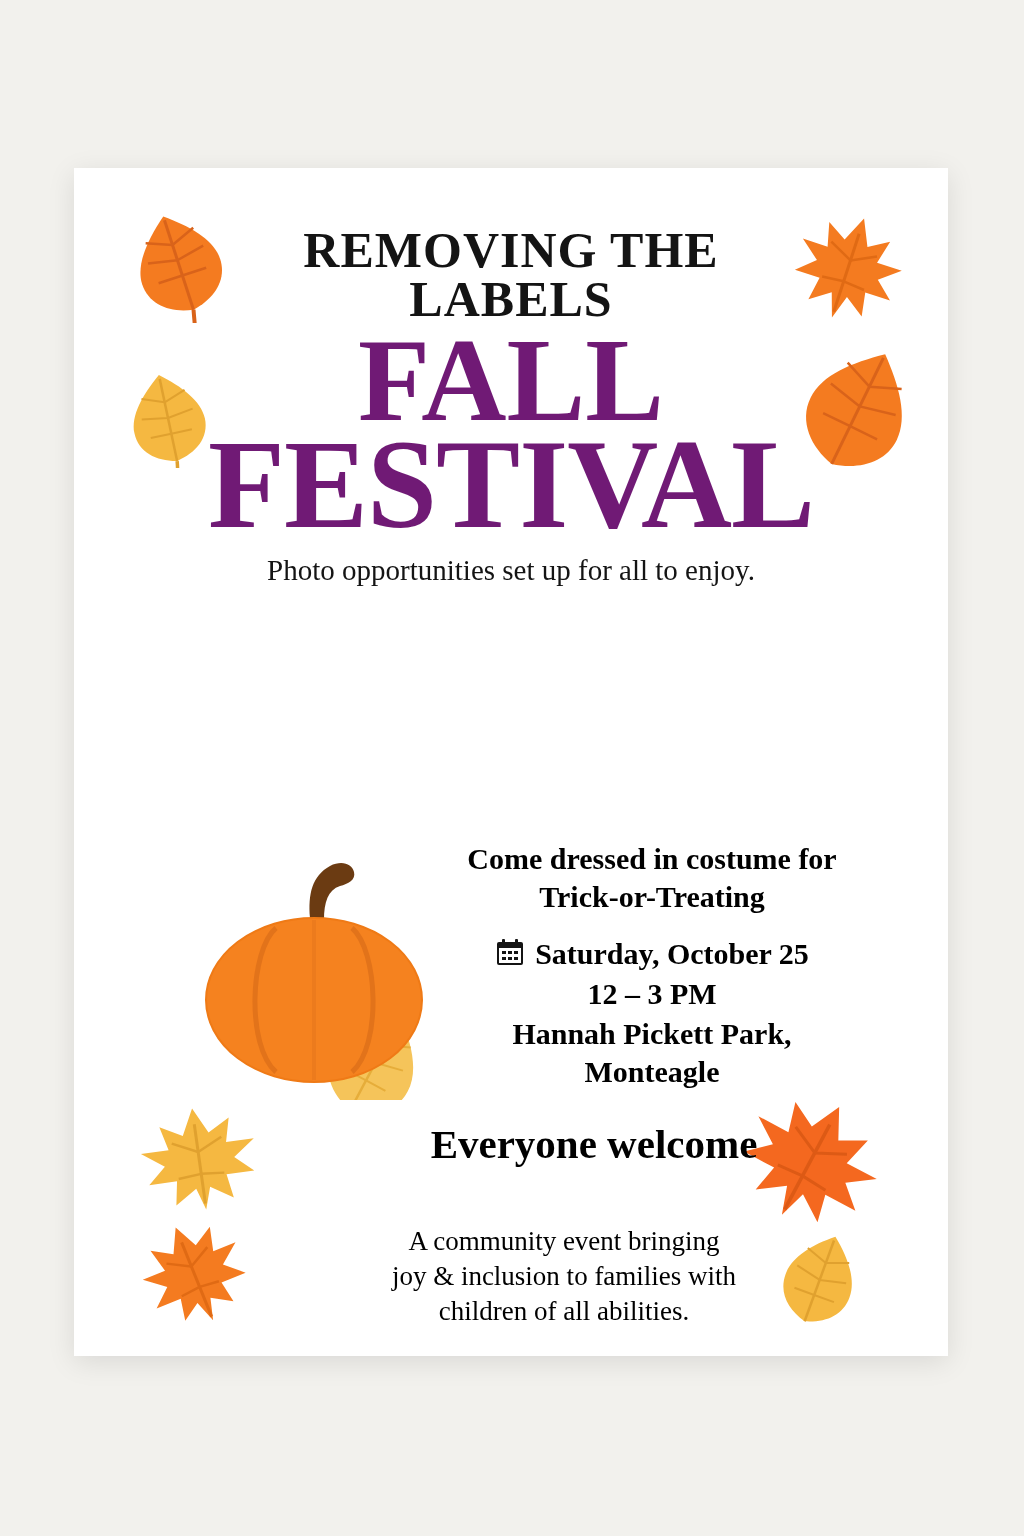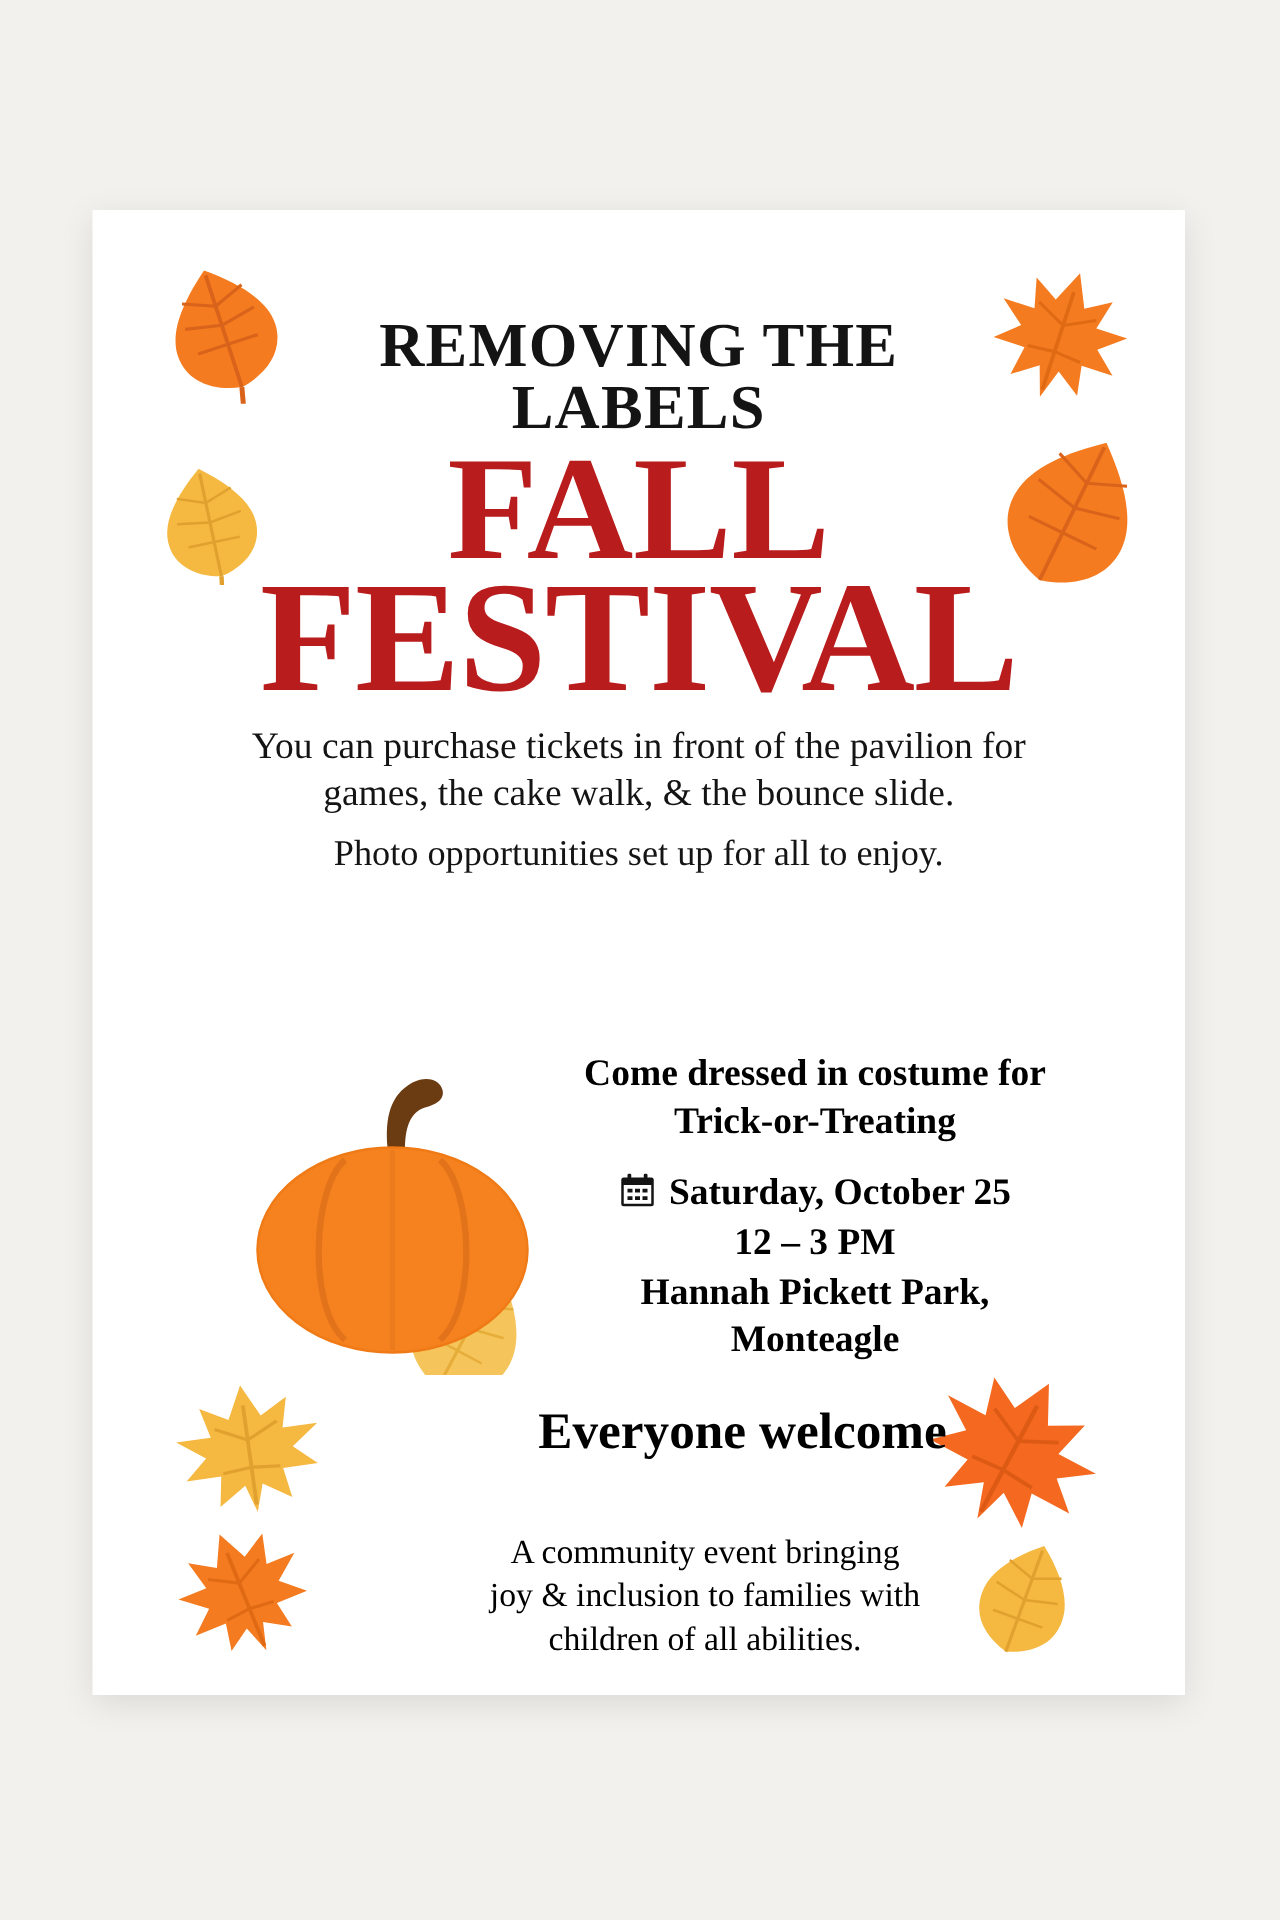--- a/index.html
+++ b/index.html
@@ -37,32 +37,32 @@
     color: #141414;
   }
 
   .title-small {
     font-family: "Liberation Serif", serif;
     font-weight: bold;
     font-size: 50px;
     line-height: 0.98;
     letter-spacing: 1px;
     margin: 0;
-    padding-top: 84px;
+    padding-top: 58px;
   }
   .title-small .ln2 { display: block; }
 
   .title-big {
     font-family: "Liberation Serif", serif;
     font-weight: bold;
     font-size: 118px;
     line-height: 0.86;
     letter-spacing: 0px;
     margin: 6px 0 0 0;
-    color: #b91c1c;
+    color: #701a75;
   }
   .title-big .l2 { display: block; font-size: 126px; letter-spacing: -1px; }
 
   .tagline {
     font-size: 37px;
     font-weight: bold;
     margin: 22px 0 0 0;
     letter-spacing: 0.2px;
   }
 
@@ -232,21 +232,20 @@
       <span>REMOVING THE</span>
       <span class="ln2">LABELS</span>
     </h1>
 
     <h2 class="title-big">
       <span>FALL</span>
       <span class="l2">FESTIVAL</span>
     </h2>
 
 
-    <p class="para">You can purchase tickets in front of the pavilion for games, the cake walk, &amp; the bounce slide.</p>
 
     <p class="photo-line">Photo opportunities set up for all to enjoy.</p>
   </div>
 
   <div class="right-col">
     <p class="costume">
       <span>Come dressed in costume for</span><br>
       <span>Trick-or-Treating</span>
     </p>
 

